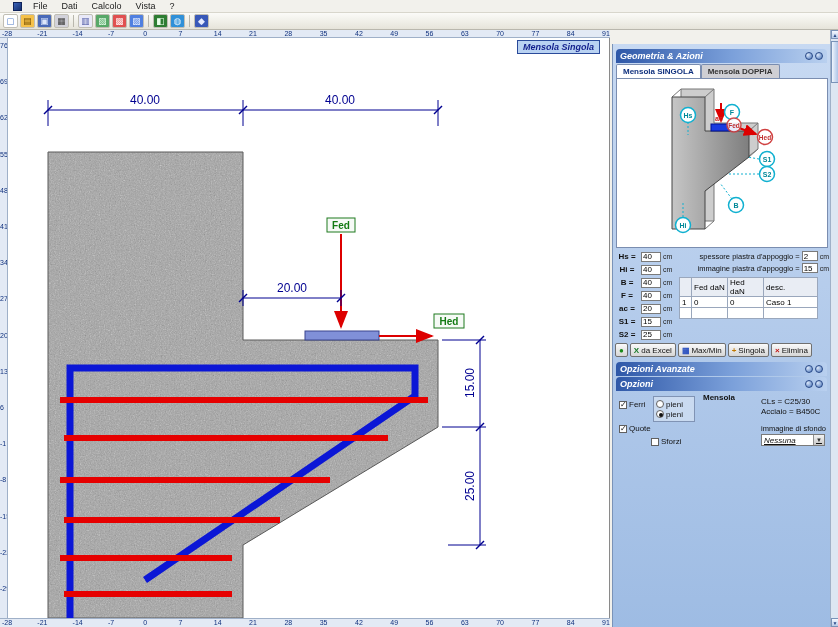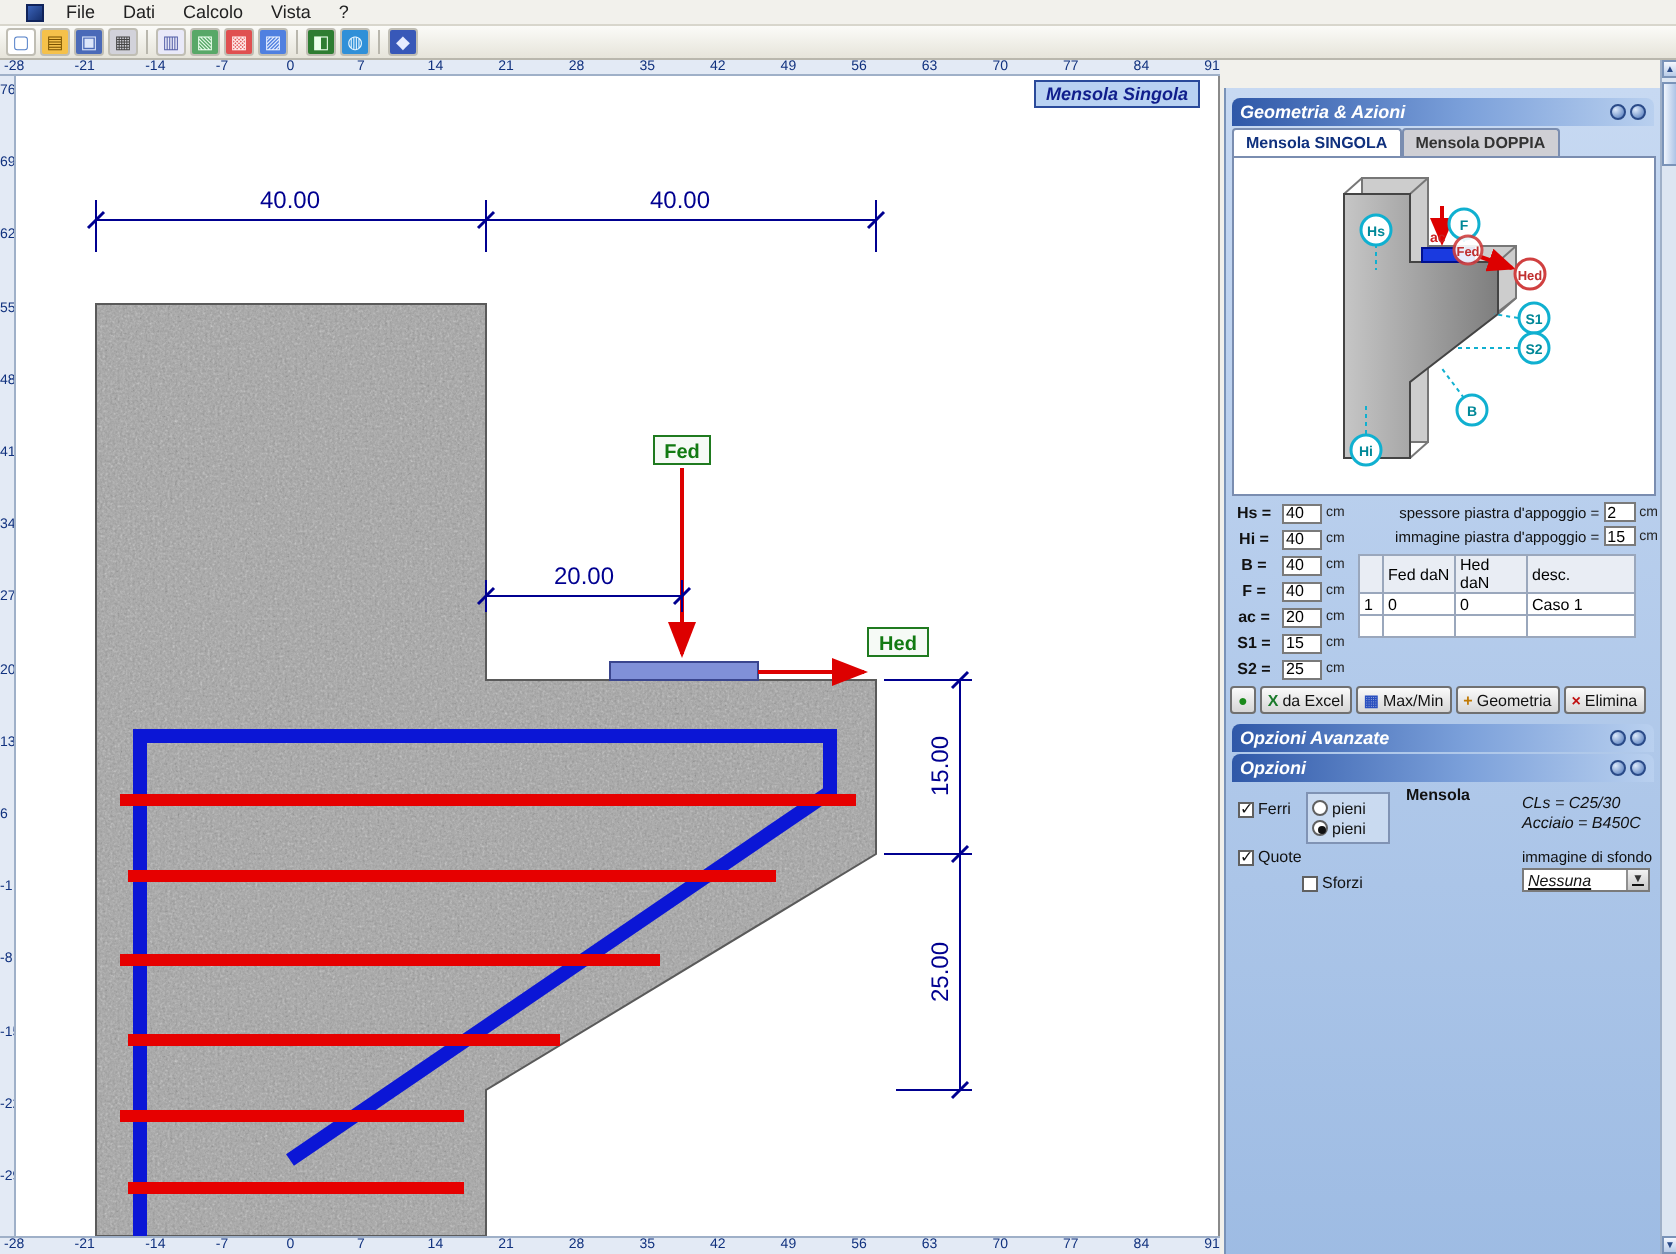--- a/index.html
+++ b/index.html
@@ -66,21 +66,21 @@
   .bic-dot{color:#1a8a1a}.bic-x{color:#1a7a2a}.bic-mm{color:#2a50c0}.bic-add{color:#c07800}.bic-del{color:#c01010}
 
   .opt-box { position:absolute; left:2px; top:348px; width:214px; height:72px; font-size:8px; color:#111; }
   .chkrow { position:absolute; display:flex; align-items:center; gap:2px; }
   .chk { width:8px; height:8px; border:1px solid #606060; background:#fff; position:relative; display:inline-block; }
   .chk.on::after { content:"✓"; position:absolute; left:0px; top:-2px; font-size:8px; color:#111; }
   .rad { width:8px; height:8px; border:1px solid #606060; border-radius:50%; background:#fff; display:inline-block; position:relative; }
   .rad.sel::after { content:""; position:absolute; left:2px; top:2px; width:4px; height:4px; border-radius:50%; background:#111; }
   .grp { position:absolute; border:1px solid #8093b4; background:rgba(255,255,255,0.35); }
   .grp .chkrow { position:static; height:10px; }
-  .mat { position:absolute; font-style:italic; font-size:8px; }
+  .mat { position:absolute; font-size:8px; }
   .sel-box { position:absolute; width:64px; height:12px; background:#fff; border:1px solid #7a7a7a; font-size:8px; font-style:italic; display:flex; align-items:center; }
   .sel-box .sel-val { flex:1; padding-left:2px; }
   .sel-arrow { width:11px; height:10px; background:linear-gradient(#f2f2f2,#c8c8c8); border-left:1px solid #909090; font-size:6px; text-align:center; line-height:10px; color:#333; }
 
   
   .vscroll { position:absolute; left:830px; top:30px; width:8px; height:597px; background:#dde6f2; border-left:1px solid #9fb0c8; }
   .sb-btn { position:absolute; left:0; width:8px; height:9px; background:linear-gradient(#f4f8ff,#b9cce8); border:1px solid #7a93b8; font-size:5px; text-align:center; line-height:8px; color:#2a4a88; }
   .sb-thumb { position:absolute; left:0; top:11px; width:8px; height:42px; background:linear-gradient(90deg,#f0f5fd,#adc4e6); border:1px solid #7a93b8; }
 </style>
 </head>
@@ -407,21 +407,21 @@
     <div class="pbtn">
         <span class="bic bic-x">X</span>
         <span>da Excel</span>
       </div>
     <div class="pbtn">
         <span class="bic bic-mm">▦</span>
         <span>Max/Min</span>
       </div>
     <div class="pbtn">
         <span class="bic bic-add">+</span>
-        <span>Geometria</span>
+        <span>Singola</span>
       </div>
     <div class="pbtn">
         <span class="bic bic-del">×</span>
         <span>Elimina</span>
       </div>
   </div>
 
   <div class="hdr" style="top:333px;">
     <span>Opzioni</span>
     <span class="sp"></span>

